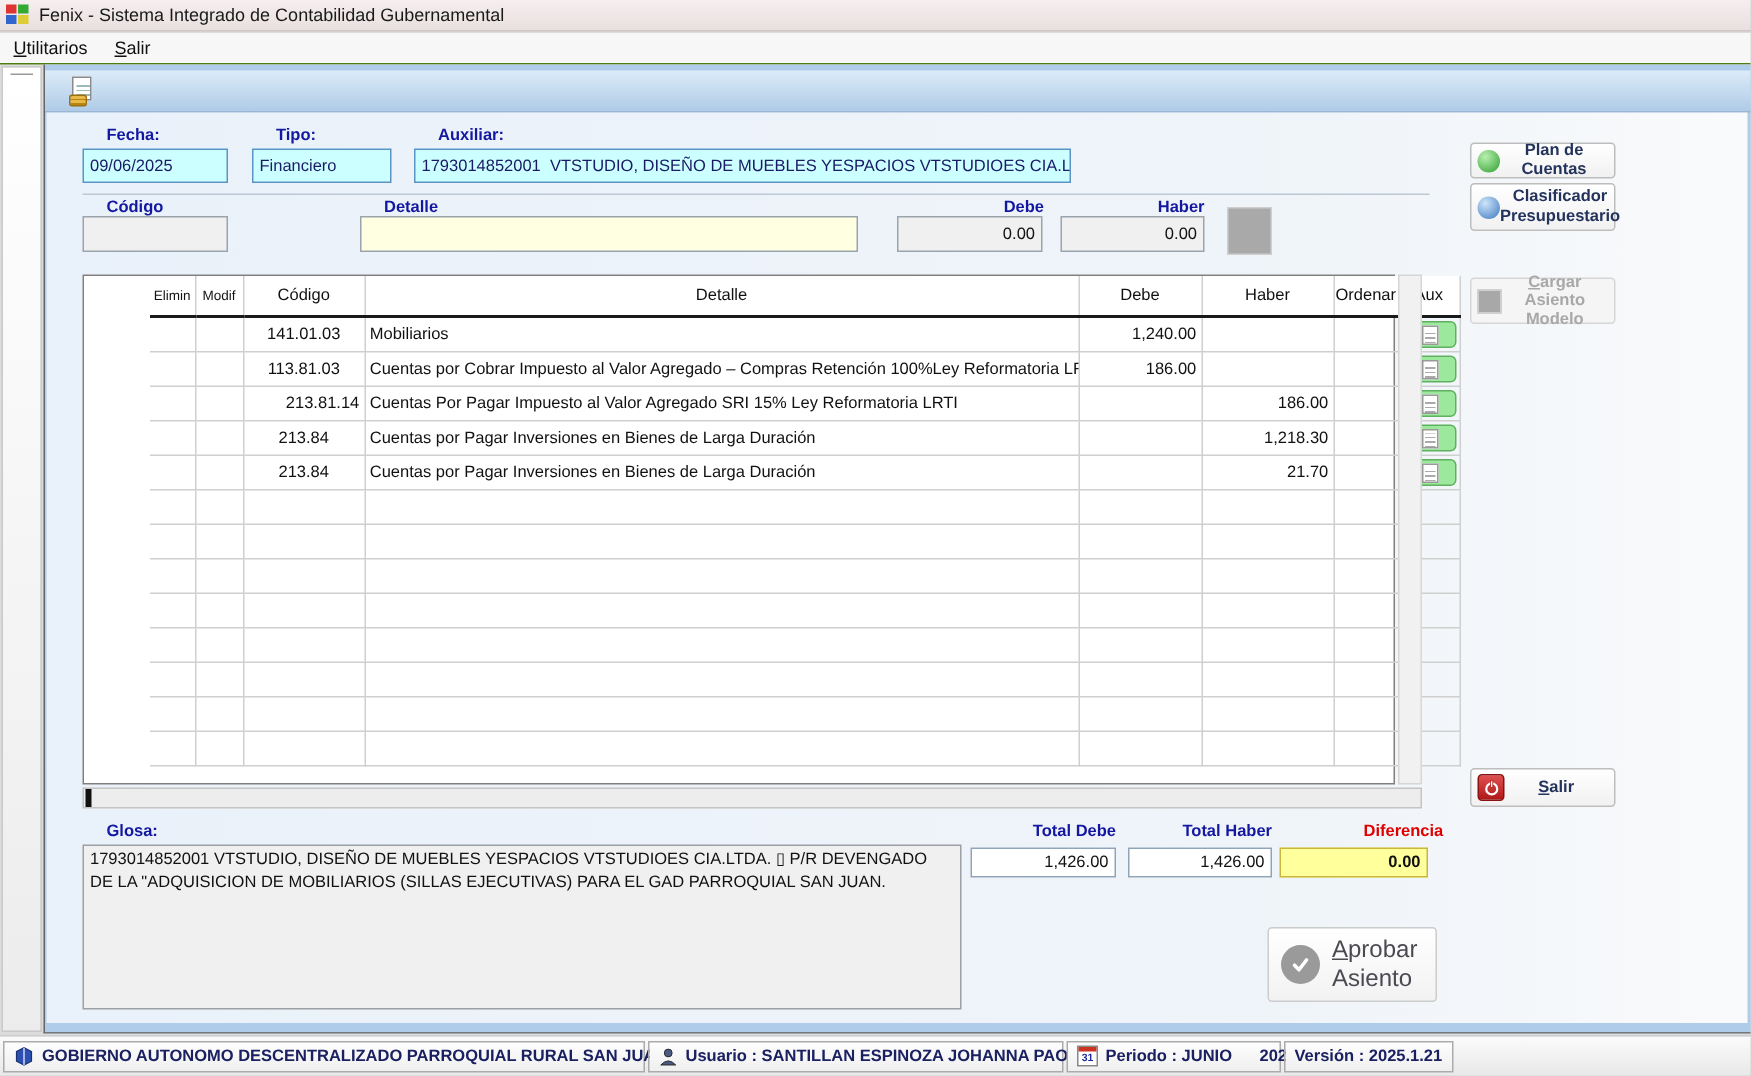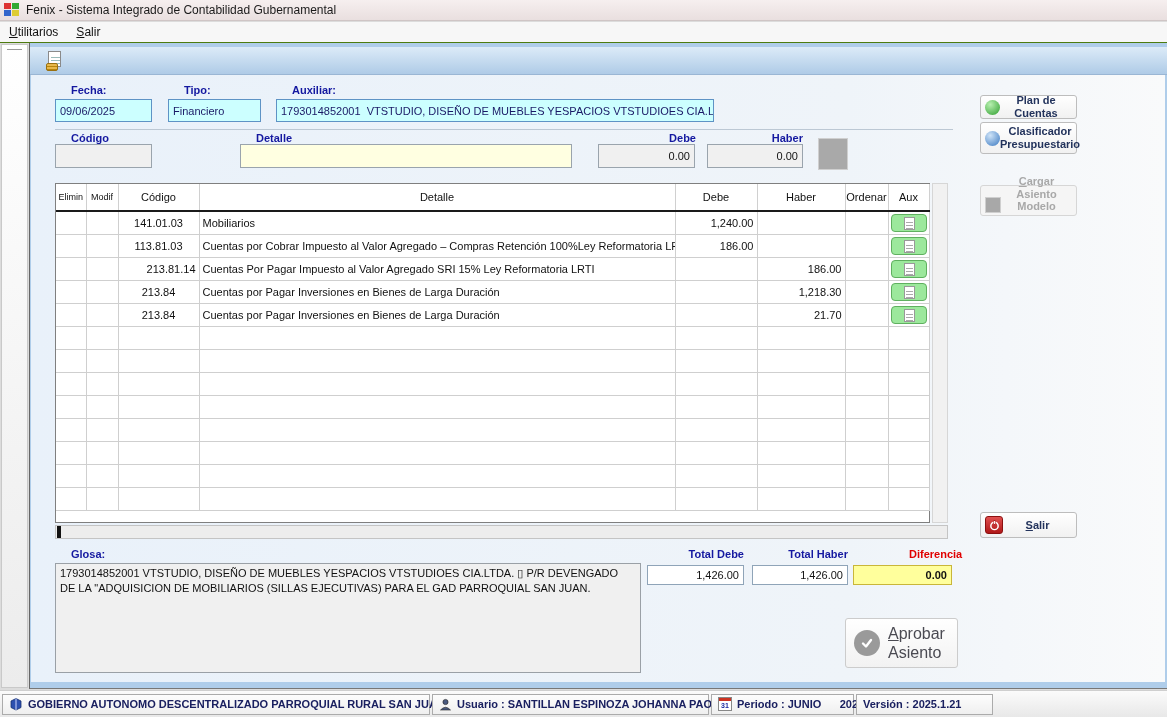--- a/index.html
+++ b/index.html
@@ -45,21 +45,21 @@
   .grayf { background:#F0F0F0; border:1px solid #9aa4ad; color:#111; }
   .yellf { background:#FFFFE1; border:1px solid #9aa4ad; color:#111; }
   .whitef{ background:#FFFFFF; border:1px solid #8FA4B8; color:#111; }
   .difff { background:#FFFF9C; border:1px solid #C9B63A; color:#111; font-weight:bold; }
   .rt { justify-content:flex-end; }
   .sep { position:absolute; height:1px; background:#BCC8D4; }
 
   
   .tbl-wrap { position:absolute; left:24px; top:108px; width:875px; height:340px;
     background:#fff; border:1px solid #7f7f7f; }
-  table.entries { border-collapse:collapse; table-layout:fixed; width:873px; }
+  table.entries { border-collapse:collapse; table-layout:fixed; width:873px;margin-left:44px; }
   table.entries th { font-size:11px; font-weight:normal; color:#111; height:27px;
     border-right:1px solid #d0d0d0; border-bottom:2px solid #1a1a1a; background:#fff; }
   table.entries th:nth-child(1), table.entries th:nth-child(2){ font-size:9px; }
   table.entries td { font-size:11px; color:#111; height:23px;
     border-right:1px solid #cfcfcf; border-bottom:1px solid #cfcfcf;
     white-space:nowrap; overflow:hidden; padding:0 3px; }
   table.entries td.num { text-align:right; }
   table.entries td.ctr { text-align:center; padding:0; }
   .aux-btn { display:inline-block; width:36px; height:18px; background:#9CE89C;
     border:1px solid #5FB05F; border-radius:4px; position:relative; vertical-align:middle; cursor:pointer; }
@@ -342,21 +342,21 @@
     <span class="sphere green"></span>
     <span class="txt">Plan de Cuentas</span>
   </div>
   <div class="sbtn" style="top:47px; height:32px;">
     <span class="sphere blue"></span>
     <span class="txt">
       <span>Clasificador</span><br>
       <span>Presupuestario</span>
     </span>
   </div>
-  <div class="sbtn disabled" style="top:110px; height:31px;align-items:flex-end;">
+  <div class="sbtn disabled" style="top:110px; height:31px;">
     <span class="graysq"></span>
     <span class="txt">
       <span><u>C</u>argar Asiento</span><br>
       <span>Modelo</span>
     </span>
   </div>
   <div class="sbtn" style="top:437px; height:26px;">
     <span class="pwr">
       <svg width="11" height="11" viewBox="0 0 12 12">
           <circle cx="6" cy="6.5" r="4" fill="none" stroke="#fff" stroke-width="1.6"></circle>
@@ -403,16 +403,16 @@
     <svg width="13" height="13" viewBox="0 0 13 13">
         <circle cx="6.5" cy="4" r="2.6" fill="#4a5a80" stroke="#222" stroke-width="0.6"></circle>
         <path d="M1.5 12 Q6.5 6.5 11.5 12 Z" fill="#4a5a80" stroke="#222" stroke-width="0.6"></path>
       </svg>
     <span>Usuario : SANTILLAN ESPINOZA JOHANNA PAOLA</span>
   </div>
   <div class="spanel" style="width:143px;">
     <span class="cal"><span>31</span></span>
     <span>Periodo : JUNIO      2025</span>
   </div>
-  <div class="spanel" style="width:137px;">
+  <div class="spanel" style="width:113px;">
     <span>Versión : 2025.1.21</span>
   </div>
 </div>
 
 </body></html>

